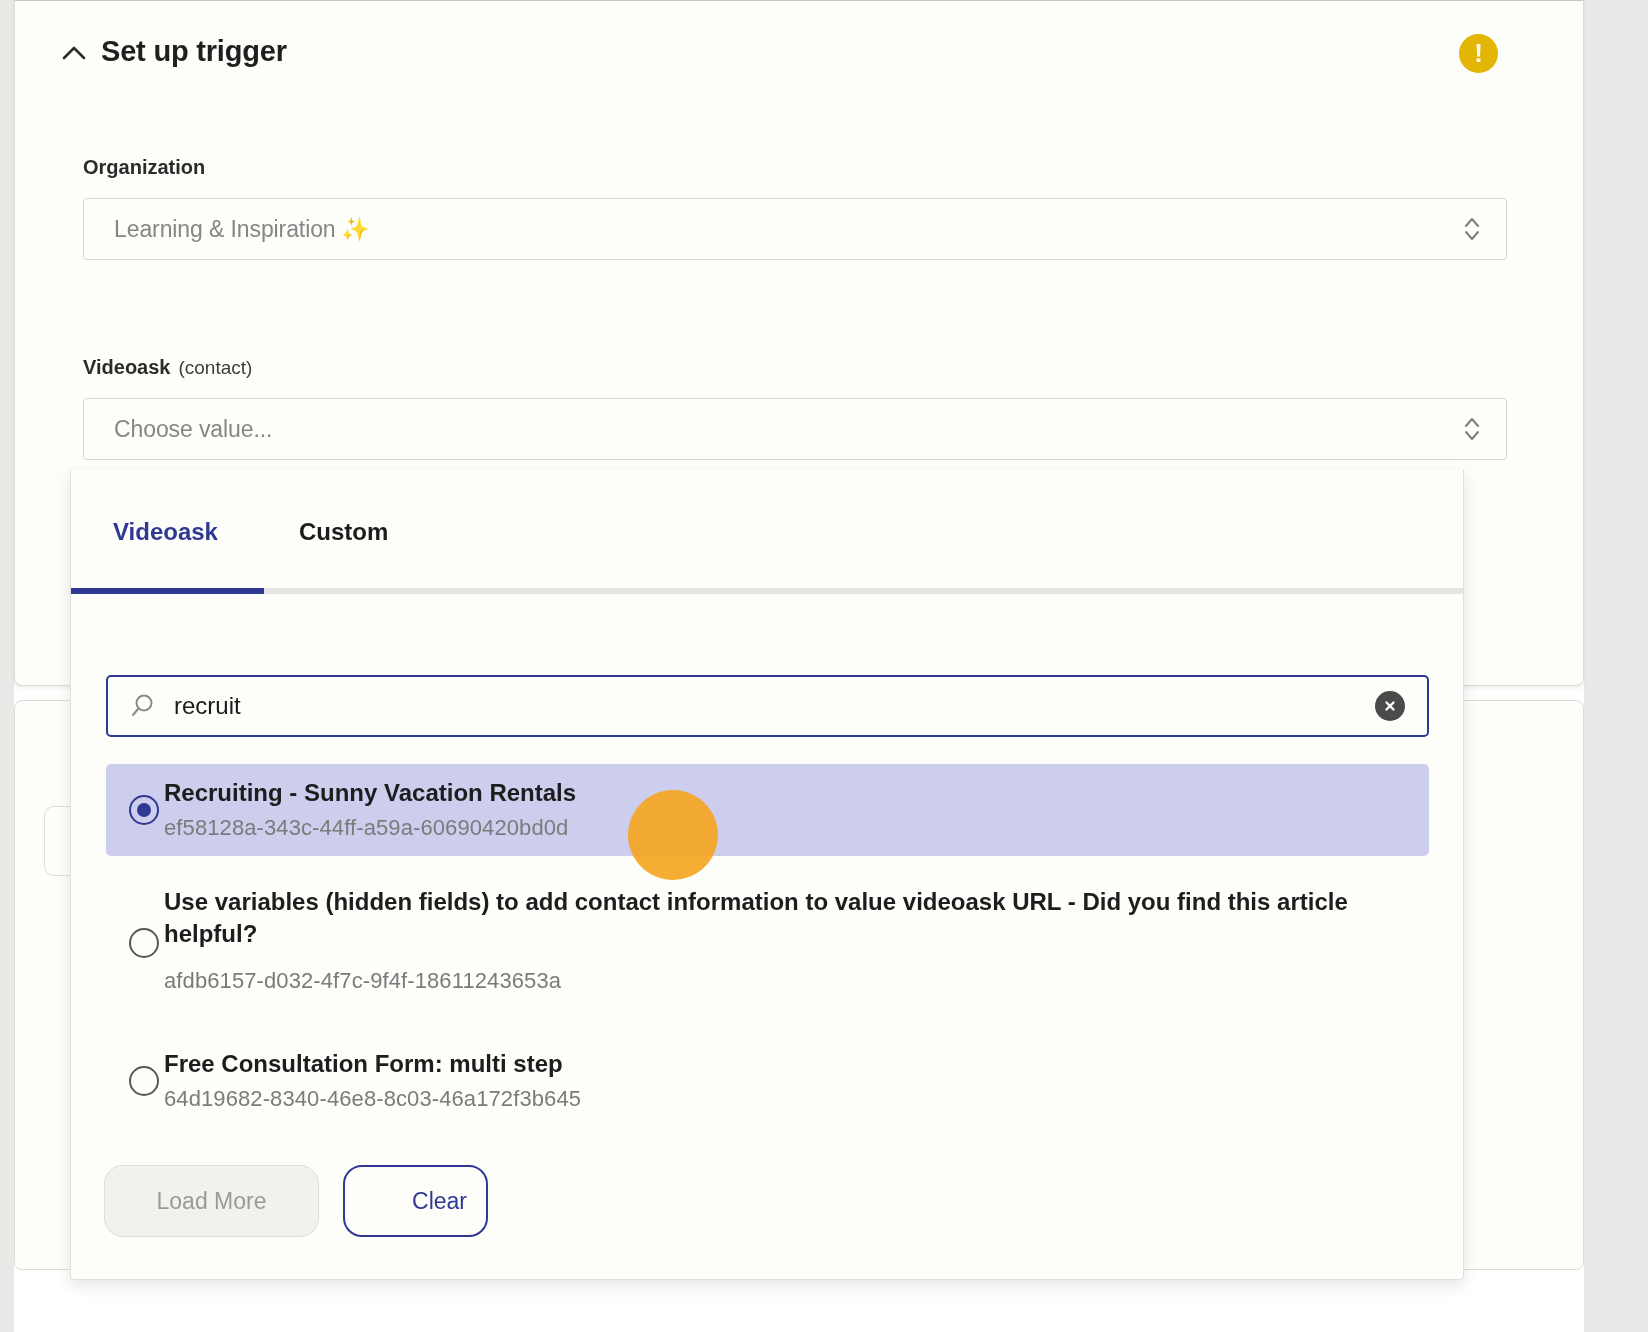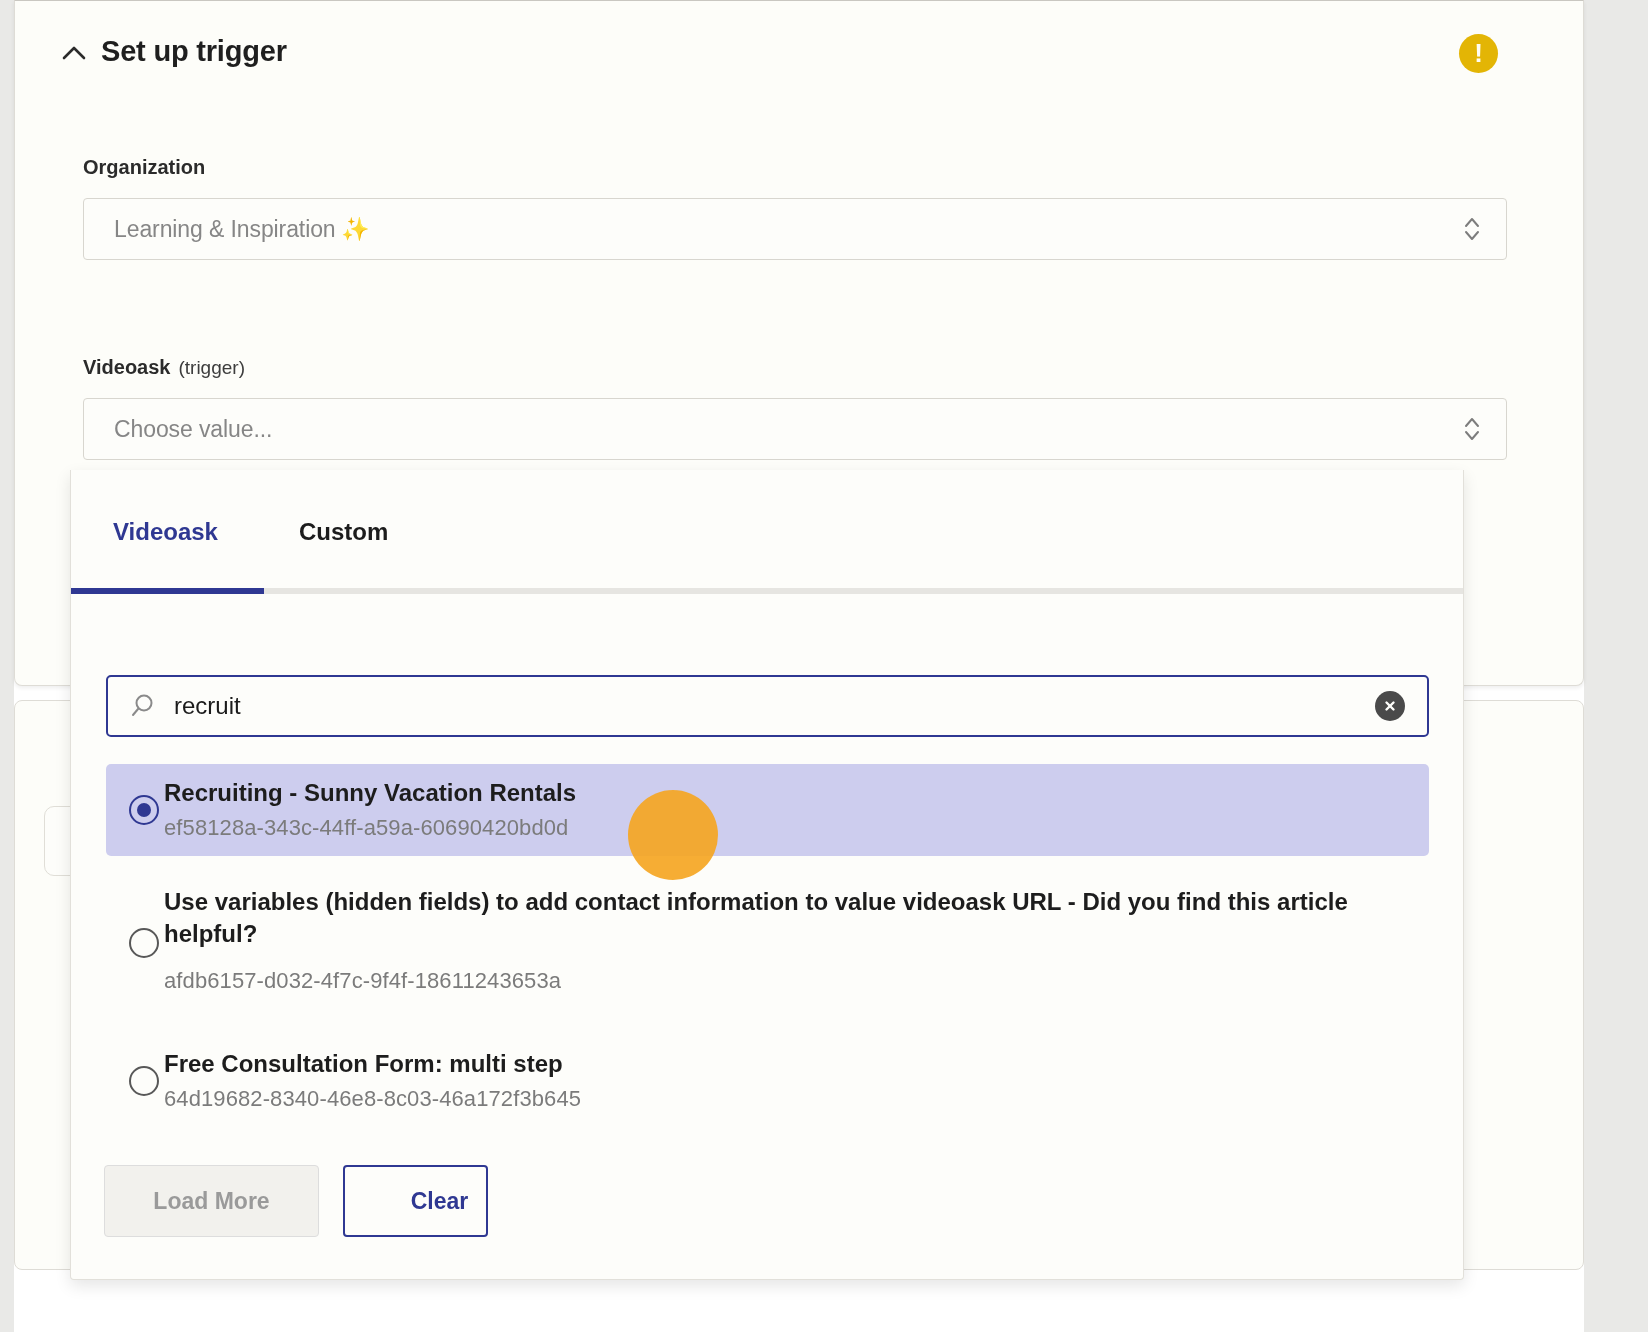--- a/index.html
+++ b/index.html
@@ -257,26 +257,26 @@
     position: absolute;
     font-size: 22px;
     color: #7b7b7b;
     letter-spacing: 0.1px;
   }
 
   
   .btn {
     position: absolute;
     height: 72px;
-    border-radius: 4px;
+    border-radius: 19px;
     display: flex;
     align-items: center;
     justify-content: center;
     font-size: 23px;
-    font-weight: 700;
+    font-weight: 400;
     cursor: pointer;
   }
   .btn-loadmore {
     left: 104px;
     top: 1165px;
     width: 215px;
     background: #f2f1ed;
     border: 1px solid #ddd;
     color: #9a9a9a;
   }
@@ -380,21 +380,21 @@
       <span class="updown">
         <svg width="20" height="30" viewBox="0 0 20 30">
           <polyline points="4,12 10,5 16,12" fill="none" stroke="#7d7d7d" stroke-width="2" stroke-linecap="round" stroke-linejoin="round"></polyline>
           <polyline points="4,18 10,25 16,18" fill="none" stroke="#7d7d7d" stroke-width="2" stroke-linecap="round" stroke-linejoin="round"></polyline>
         </svg>
       </span>
     </div>
 
 
     <div class="field-label" style="left:68px; top:355px;">
-      <span>Videoask</span><span class="req">(trigger)</span>
+      <span>Videoask</span><span class="req">(contact)</span>
     </div>
 
     <div class="select-box" style="left:68px; top:397px; width:1424px;">
       <span class="value">Choose value...</span>
       <span class="updown">
         <svg width="20" height="30" viewBox="0 0 20 30">
           <polyline points="4,12 10,5 16,12" fill="none" stroke="#7d7d7d" stroke-width="2" stroke-linecap="round" stroke-linejoin="round"></polyline>
           <polyline points="4,18 10,25 16,18" fill="none" stroke="#7d7d7d" stroke-width="2" stroke-linecap="round" stroke-linejoin="round"></polyline>
         </svg>
       </span>

